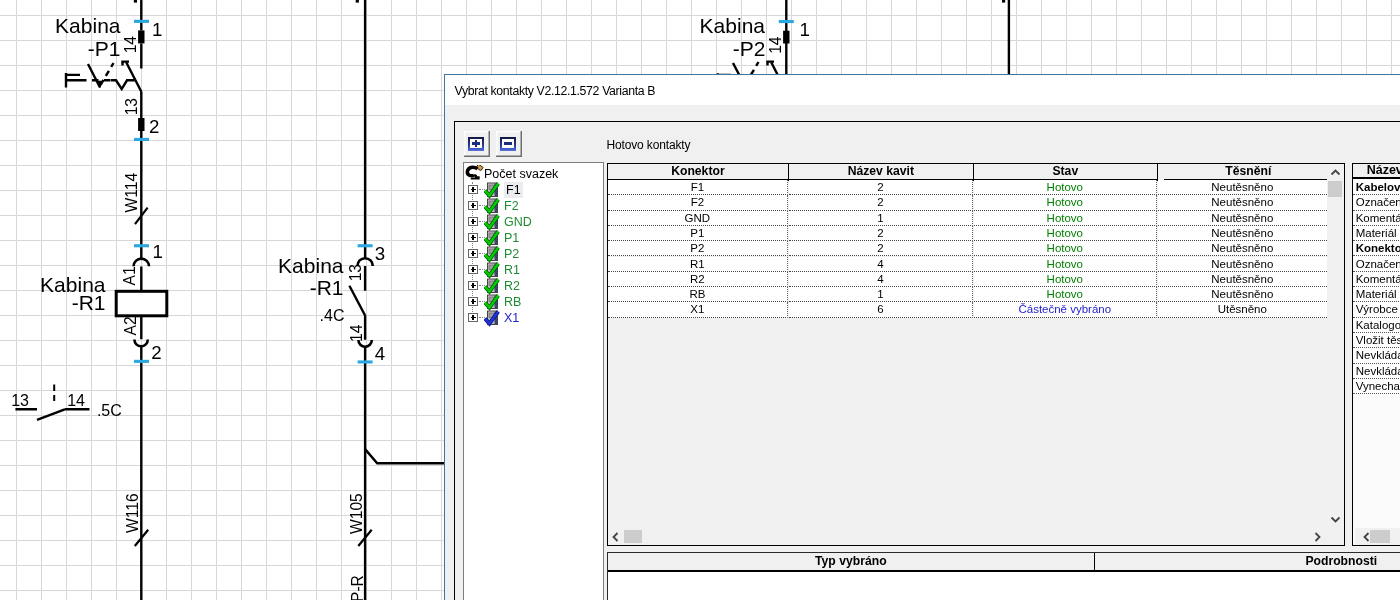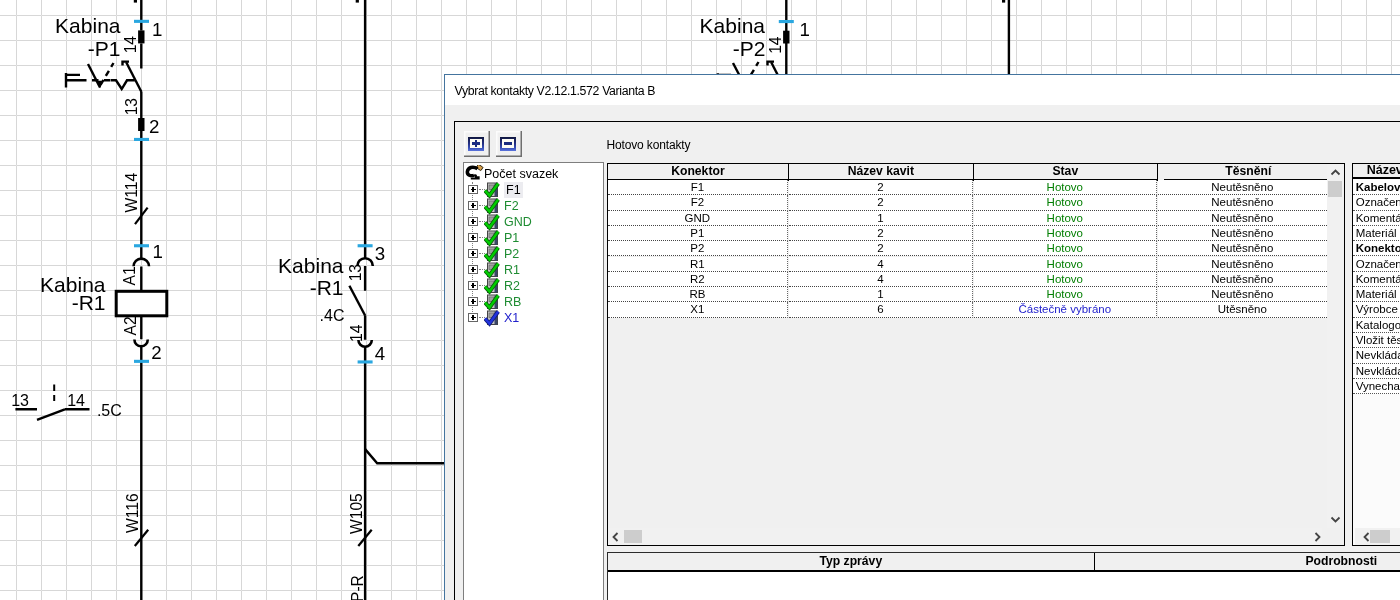--- a/index.html
+++ b/index.html
@@ -348,17 +348,17 @@
         <div class="rrow" style="top:184.8px;">Nevkládat kontakty</div>
         <div class="rrow" style="top:200.10000000000002px;">Nevkládat těsnění</div>
         <div class="rrow" style="top:215.4px;">Vynechat kontrolu</div>
         <div class="sbar" style="left:2px;top:364.5px;width:495px;height:16.5px"></div>
         <svg class="chev" style="left:5.5px;top:365px" width="17" height="16">
           <path d="M9.5,4 L5.5,8 L9.5,12" stroke="#444" stroke-width="1.8" fill="none"></path>
         </svg>
         <div class="thumb" style="left:16.5px;top:366.5px;width:20px;height:12.5px"></div>
       </div>
   <div id="msg">
-        <div class="mhead" style="left:0;width:486px;border-right:1px solid #000">Typ zprávy</div>
+        <div class="mhead" style="left:0;width:486px;border-right:1px solid #000">Typ vybráno</div>
         <div class="mhead" style="left:487px;width:493px">Podrobnosti</div>
       </div>
 </div>
 </div>
 
 </body></html>

